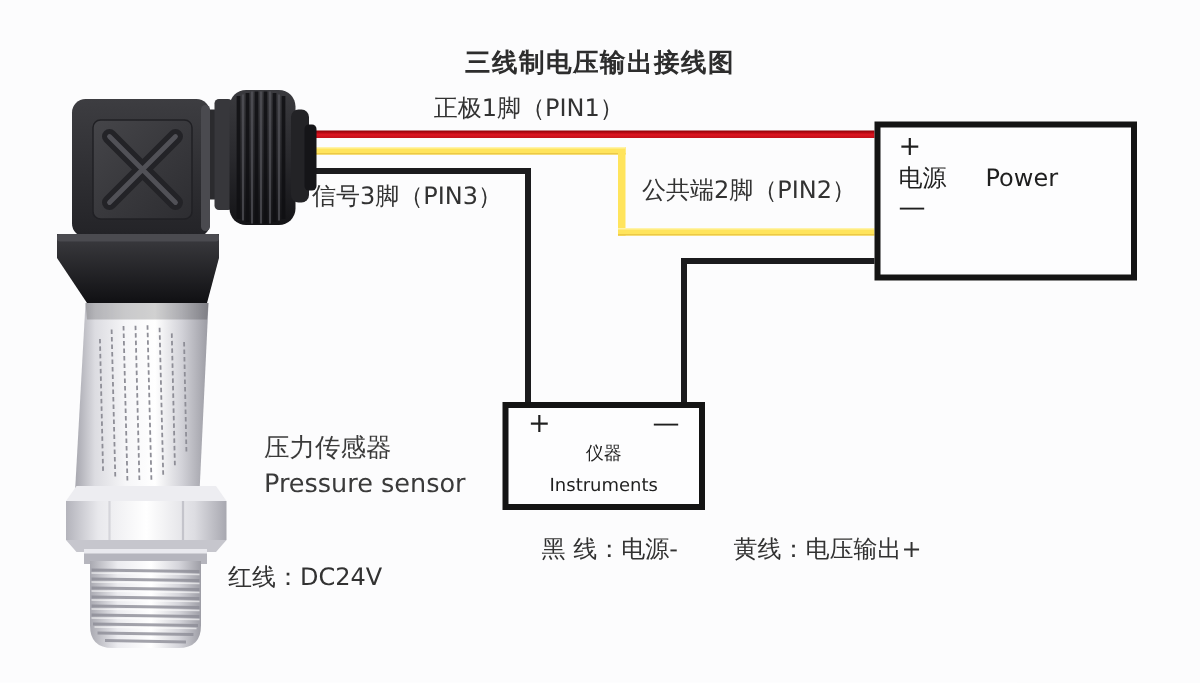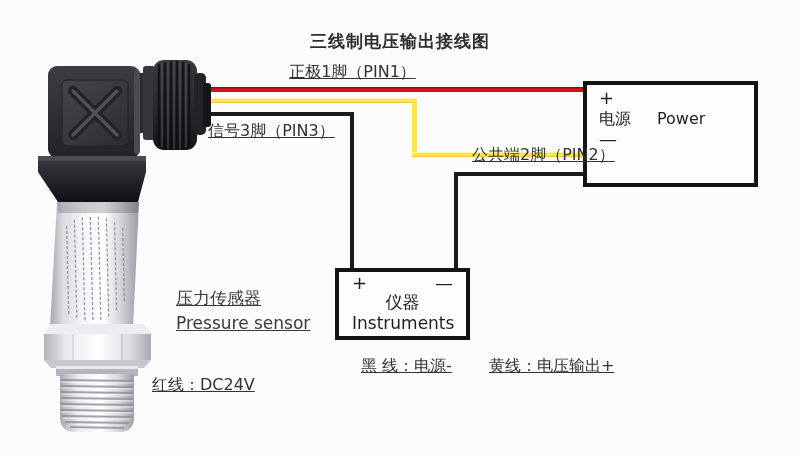--- a/index.html
+++ b/index.html
@@ -25,27 +25,27 @@
   .w-blk2-v  {left:454px;top:172px;width:4px;height:98px;}
 
   
   .dbox{position:absolute;box-sizing:border-box;border:4px solid #141414;background:#fdfdfe;z-index:3;color:#1f1f1f;}
   .power-box{left:583px;top:81px;width:175px;height:106px;padding:3px 6px 0 12px;}
   .power-box .row{font-size:16px;line-height:21px;white-space:nowrap;}
   .power-box .sign{font-size:18px;line-height:20px;}
   .power-box .gap{display:inline-block;width:26px;}
   .inst-box{left:335px;top:268px;width:135px;height:72px;padding:1px 13px 0 13px;}
   .inst-box .signrow{display:flex;justify-content:space-between;font-size:18px;line-height:19px;}
-  .inst-box .cline{text-align:center;font-size:17px;line-height:21px;}
+  .inst-box .cline{text-align:center;font-size:12px;line-height:21px;}
 
   
-  .lbl{position:absolute;font-size:16px;color:#323232;white-space:nowrap;z-index:4;text-decoration:underline;}
+  .lbl{position:absolute;font-size:16px;color:#323232;white-space:nowrap;z-index:4;}
   .lbl-pin1{left:270px;top:62px;width:165px;text-align:center;}
   .lbl-pin3{left:208px;top:121px;}
-  .lbl-pin2{left:428px;top:145px;margin-left:44px;}
+  .lbl-pin2{left:428px;top:117px;}
   .cap-cn{left:176px;top:287px;font-size:17px;color:#3a3a3a;}
   .cap-en{left:176px;top:313px;font-size:17px;color:#3a3a3a;}
   .leg-red{left:152px;top:356px;margin-top:19px;}
   .leg-blk{left:361px;top:356px;}
   .leg-yel{left:489px;top:356px;}
 
   .sensor-svg{position:absolute;left:18px;top:53px;z-index:2;}
 </style>
 </head>
 <body>

